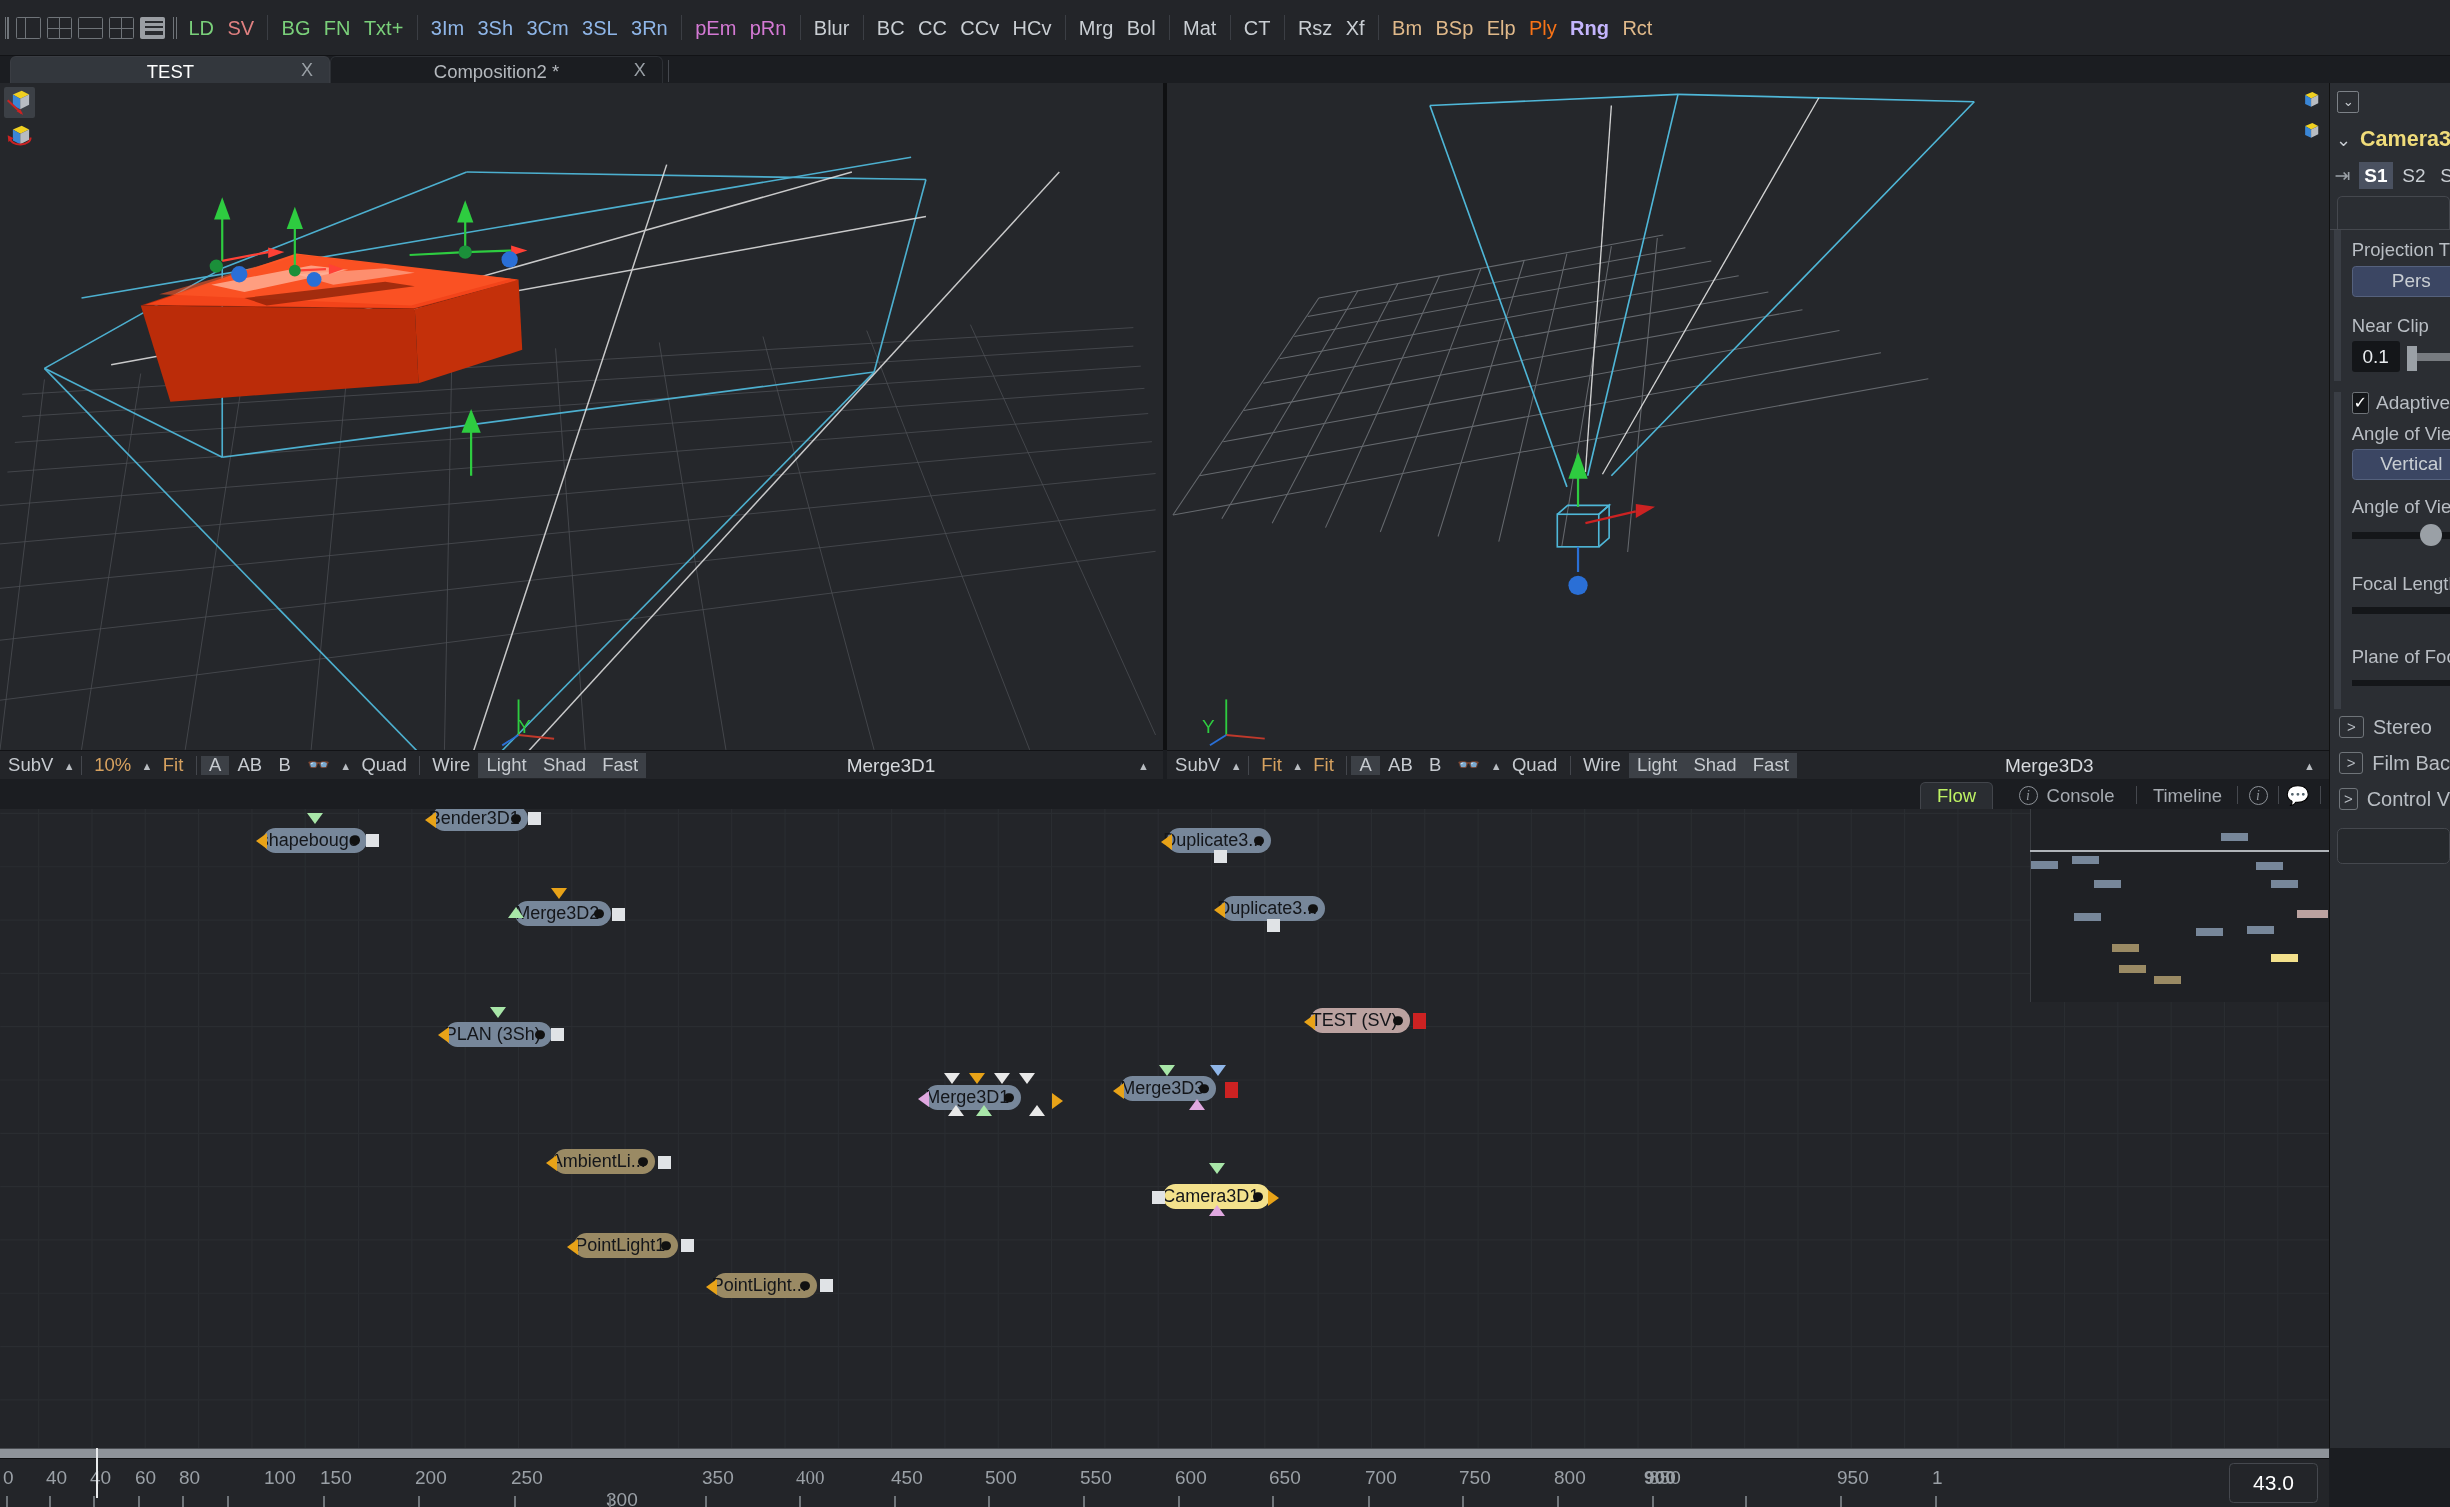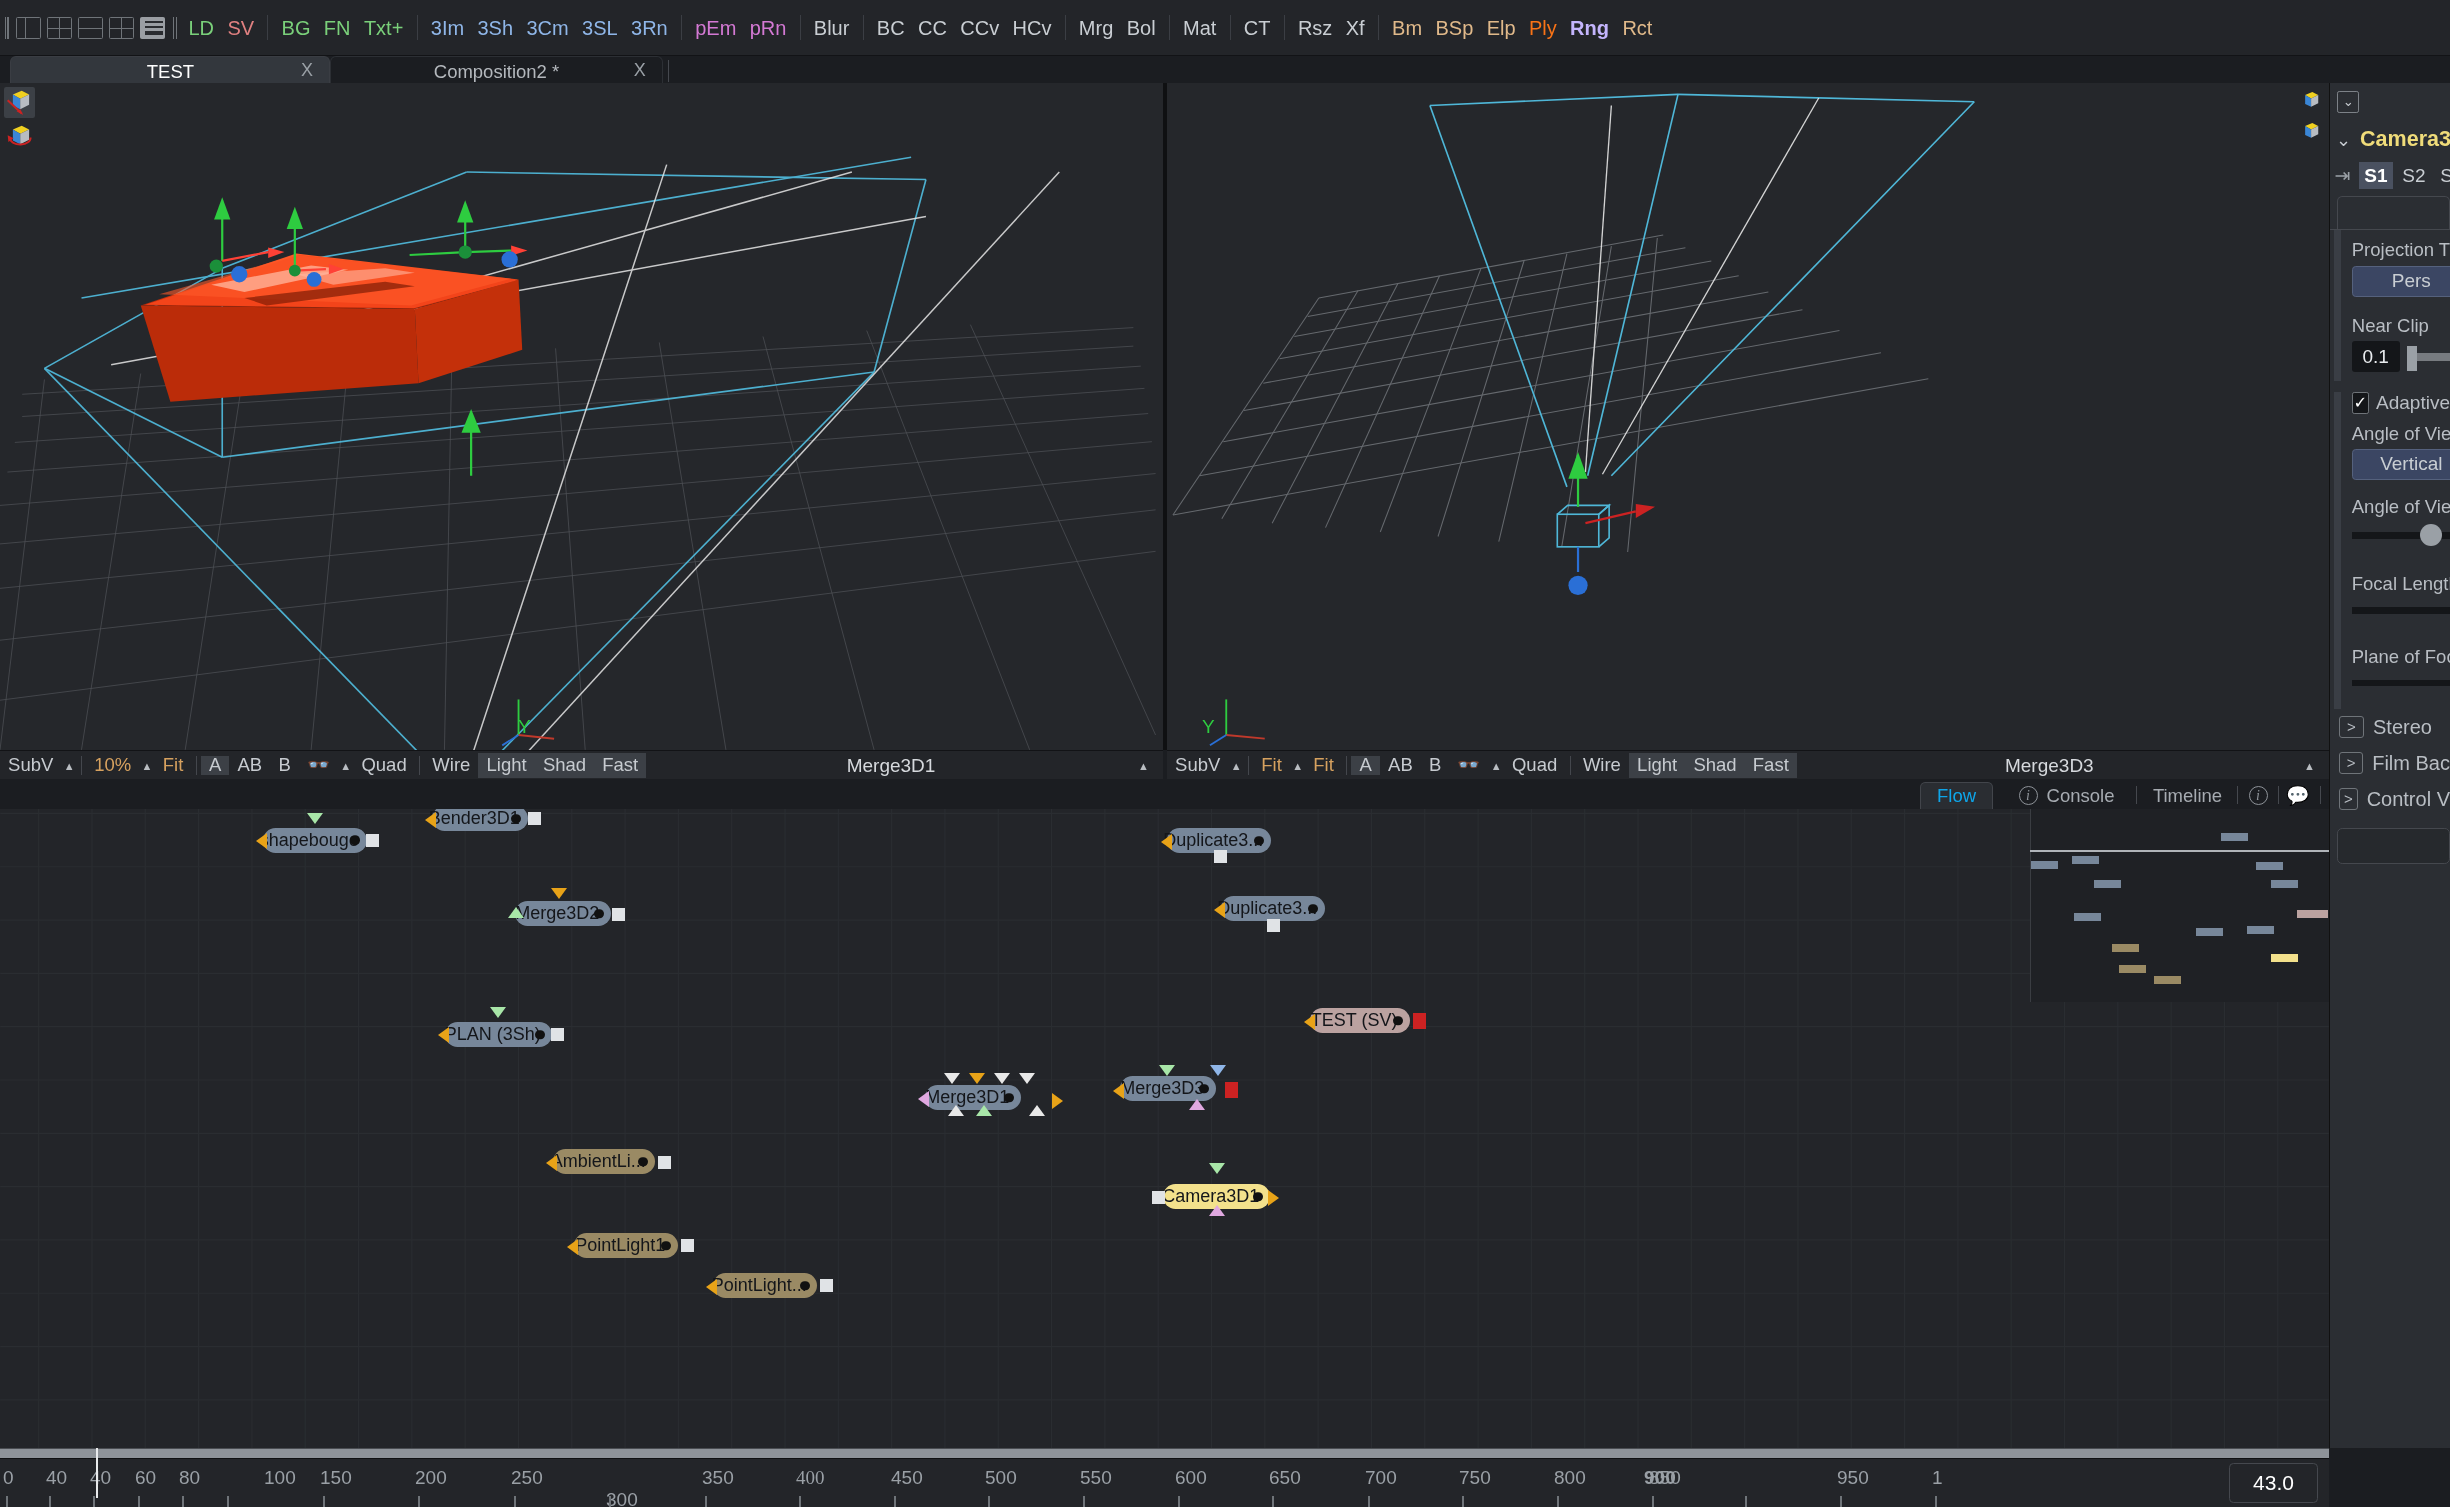--- a/index.html
+++ b/index.html
@@ -75,21 +75,21 @@
   .vptb .box{ background:#3c4046; }
   .vptb .grp{ display:flex; align-items:center; background:#3c4046; height:25px;}
   .vptb .orange{ color:#d6a15f;}
   .vptb .center{ flex:1; text-align:center; font-size:19px; color:#d6d9dd;}
   
   #flowpane{ position:absolute; left:0; top:779px; width:2329px; height:669px; background:#1b1d21;}
   #flowtabs{ position:absolute; left:0; top:0; width:2329px; height:30px; }
   .ftab{ position:absolute; top:3px; height:27px; display:flex; align-items:center;
          justify-content:center; font-size:18.5px; color:#a6abb1;}
   .ftab.active{ background:#2a2d32; border:0.7px solid #42454b; border-bottom:none;
-                border-radius:5.2px 5.2px 0 0; color:#0ea5e9;text-align:center;}
+                border-radius:5.2px 5.2px 0 0; color:#bef264;text-align:center;}
   .iico{ display:inline-block; width:19px;height:19px;border-radius:50%;
          border:1.5px solid #8e9399; color:#8e9399; font-size:14px; font-style:italic;
          text-align:center; line-height:18px; font-family:"Liberation Serif",serif; }
   #flowcanvas{ position:absolute; left:0; top:30px; width:2329px; height:639px;
                background:#232529; overflow:hidden;}
   .node{
     position:absolute; height:25px; border-radius:12.6px;
     background:#77879a; display:flex; align-items:center; justify-content:center;
     color:#14161a; font-size:18px; white-space:nowrap; padding:0 22px 0 10.4px;
   }

